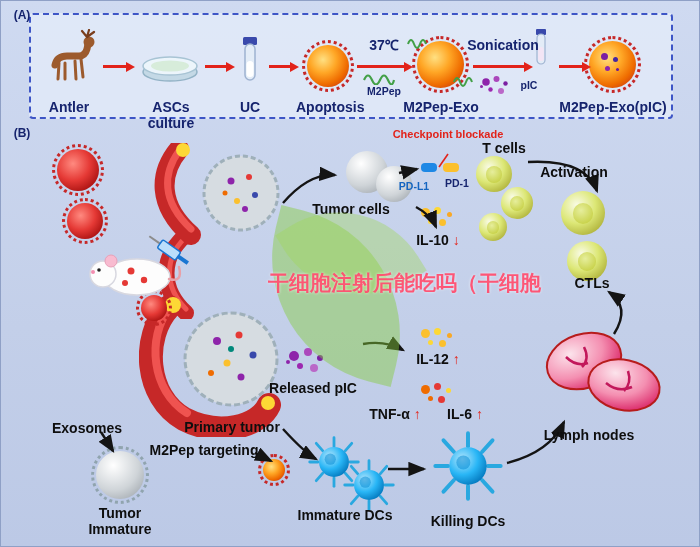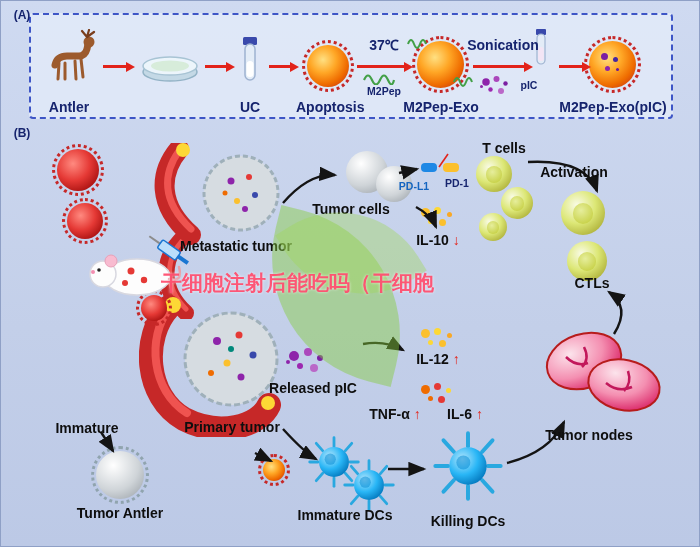--- a/index.html
+++ b/index.html
@@ -28,21 +28,21 @@
     box-shadow:12px -2px 0 -1px #fdd835,24px 2px 0 -2px #f9a825,5px 9px 0 -2px #fdd835,17px 10px 0 -1px #fbc02d}
   .odots{position:absolute;width:9px;height:9px;border-radius:50%;background:#ef6c00;z-index:4;
     box-shadow:12px -3px 0 -1px #e53935,23px 1px 0 -2px #fdd835,5px 9px 0 -2px #ef6c00,16px 10px 0 -1px #e53935}
   .exo-dots{position:absolute;left:26%;top:26%;width:7px;height:7px;border-radius:50%;background:#7b1fa2;
     box-shadow:11px 3px 0 -1px #4527a0,3px 12px 0 -1px #8e24aa,13px 13px 0 -2px #6a1b9a}
   .receptor{position:absolute;width:16px;height:9px;border-radius:4px;z-index:4}
   
   .leafwrap{position:absolute;left:235px;top:195px;width:210px;height:200px;z-index:11;pointer-events:none}
   .leaf1{position:absolute;left:25px;top:25px;width:150px;height:150px;border-radius:0 85% 0 85%;background:rgba(132,205,60,.45);transform:rotate(14deg)}
   .leaf2{position:absolute;left:60px;top:2px;width:110px;height:110px;border-radius:0 85% 0 85%;background:rgba(160,215,90,.40);transform:rotate(-32deg)}
-  .wm{position:absolute;left:160px;top:270px;width:380px;z-index:12;text-align:left;font-weight:bold;font-size:21px;line-height:23px;color:rgba(255,74,107,.92);text-shadow:0 0 3px rgba(255,255,255,.75);pointer-events:none}
+  .wm{position:absolute;left:160px;top:270px;width:380px;z-index:12;text-align:right;font-weight:bold;font-size:21px;line-height:23px;color:rgba(255,74,107,.92);text-shadow:0 0 3px rgba(255,255,255,.75);pointer-events:none}
 </style>
 </head>
 <body>
 
 <div class="stage">
 
   <div class="lbl navy" style="left:6px;top:8px;width:30px;font-size:12px">(A)</div>
   <div class="lbl navy" style="left:6px;top:126px;width:30px;font-size:12px">(B)</div>
 
   <div class="panelA">
@@ -55,20 +55,21 @@
     </svg>
     <div class="lbl navy" style="left:6px;top:84px;width:64px">Antler</div>
 
     <div class="arrowR" style="left:72px;top:50px;width:24px"></div>
 
     <svg class="abs" style="left:110px;top:38px" width="58" height="30" viewBox="0 0 58 30">
       <ellipse cx="29" cy="19" rx="27" ry="9" fill="#c4d9e6" stroke="#93b3c6" stroke-width="1.5"></ellipse>
       <ellipse cx="29" cy="13" rx="27" ry="9" fill="#ecf5fb" stroke="#a8c4d4" stroke-width="1.5"></ellipse>
       <ellipse cx="29" cy="13" rx="19" ry="5.5" fill="#d7ecda"></ellipse>
     </svg>
+    <div class="lbl navy" style="left:104px;top:84px;width:72px">ASCs culture</div>
 
     <div class="arrowR" style="left:174px;top:50px;width:22px"></div>
 
     <svg class="abs" style="left:206px;top:20px" width="26" height="48" viewBox="0 0 26 48">
       <rect x="6" y="2" width="14" height="8" rx="1.5" fill="#3949ab"></rect>
       <rect x="8" y="9" width="10" height="36" rx="5" fill="#e3ecf7" stroke="#9fb3d1" stroke-width="1.5"></rect>
       <rect x="9.5" y="26" width="7" height="16" rx="3.5" fill="#ffffff"></rect>
     </svg>
     <div class="lbl navy" style="left:199px;top:84px;width:40px">UC</div>
 
@@ -143,27 +144,27 @@
     <path d="M28 8 C12 30 10 58 40 86" stroke="#ef5350" stroke-width="7" fill="none" stroke-linecap="round"></path>
     <circle cx="32" cy="7" r="7" fill="#fdd835"></circle>
     <circle cx="90" cy="50" r="37" fill="#d6dce1" stroke="#9fb0ba" stroke-width="3" stroke-dasharray="5 3"></circle>
     <circle cx="80" cy="38" r="3.5" fill="#8e24aa"></circle>
       <circle cx="98" cy="34" r="3" fill="#e53935"></circle>
     <circle cx="104" cy="52" r="3" fill="#3949ab"></circle>
       <circle cx="86" cy="58" r="3" fill="#fbc02d"></circle>
     <circle cx="94" cy="66" r="3" fill="#8e24aa"></circle>
       <circle cx="74" cy="50" r="2.5" fill="#ef6c00"></circle>
   </svg>
-  <div class="lbl" style="left:175px;top:237px;width:120px">Metastatic tumor</div>
 
   <div class="gcell" style="left:345px;top:150px;width:42px;height:42px"></div>
   <div class="gcell" style="left:375px;top:165px;width:36px;height:36px"></div>
   <div class="lbl" style="left:305px;top:200px;width:90px">Tumor cells</div>
 
   <div class="lbl redtx" style="left:367px;top:127px;width:160px;font-size:11px">
+    <div>Checkpoint blockade</div>
   </div>
   <div class="receptor" style="left:420px;top:162px;background:#1e88e5"></div>
   <div class="receptor" style="left:442px;top:162px;background:#fbc02d"></div>
   <div class="lbl bluetx small" style="left:390px;top:179px;width:46px">PD-L1</div>
   <div class="lbl navy small" style="left:436px;top:176px;width:40px">PD-1</div>
 
   <div class="lbl" style="left:473px;top:139px;width:60px">T cells</div>
   <div class="tcell" style="left:475px;top:155px;width:36px;height:36px"></div>
   <div class="tcell" style="left:500px;top:186px;width:32px;height:32px"></div>
   <div class="tcell" style="left:478px;top:212px;width:28px;height:28px"></div>
@@ -206,25 +207,26 @@
     <circle cx="92" cy="72" r="46" fill="#d6dce1" stroke="#9fb0ba" stroke-width="3" stroke-dasharray="6 3"></circle>
     <circle cx="78" cy="54" r="4" fill="#8e24aa"></circle>
       <circle cx="100" cy="48" r="3.5" fill="#e53935"></circle>
     <circle cx="114" cy="68" r="3.5" fill="#3949ab"></circle>
       <circle cx="88" cy="76" r="3.5" fill="#fbc02d"></circle>
     <circle cx="102" cy="90" r="3.5" fill="#8e24aa"></circle>
       <circle cx="72" cy="86" r="3" fill="#ef6c00"></circle>
     <circle cx="92" cy="62" r="3" fill="#00897b"></circle>
   </svg>
   <div class="lbl" style="left:176px;top:418px;width:110px">Primary tumor</div>
+  <div class="lbl" style="left:143px;top:441px;width:120px">M2Pep targeting</div>
   <div class="exo" style="left:262px;top:458px;width:22px;height:22px"></div>
 
-  <div class="lbl" style="left:46px;top:419px;width:80px">Immature</div>
+  <div class="lbl" style="left:46px;top:419px;width:80px">Exosomes</div>
   <div class="gcell killcell" style="left:95px;top:450px;width:48px;height:48px"></div>
-  <div class="lbl" style="left:69px;top:504px;width:100px">Tumor Antler</div>
+  <div class="lbl" style="left:69px;top:504px;width:100px">Tumor Immature</div>
 
   <svg class="abs" style="left:305px;top:433px;z-index:3" width="56" height="56" viewBox="0 0 60 60">
     <defs>
         <radialGradient id="dc1" cx="35%" cy="32%" r="75%">
           <stop offset="0%" stop-color="#b3e5fc"></stop>
           <stop offset="55%" stop-color="#29b6f6"></stop>
           <stop offset="100%" stop-color="#0277bd"></stop>
         </radialGradient>
       </defs>
     <g stroke="#29a8e0" stroke-width="3" stroke-linecap="round">
@@ -291,21 +293,21 @@
         <radialGradient id="lg1" cx="35%" cy="30%" r="80%">
           <stop offset="0%" stop-color="#fce4ec"></stop>
           <stop offset="55%" stop-color="#f48fb1"></stop>
           <stop offset="100%" stop-color="#d81b60"></stop>
         </radialGradient>
       </defs>
     <ellipse cx="48" cy="42" rx="38" ry="27" fill="url(#lg1)" stroke="#b71c1c" stroke-width="2" transform="rotate(-18 48 42)"></ellipse>
     <ellipse cx="88" cy="66" rx="36" ry="25" fill="url(#lg1)" stroke="#b71c1c" stroke-width="2" transform="rotate(12 88 66)"></ellipse>
     <path d="M30 38 q10 10 22 6 M70 64 q12 10 26 4 M48 28 q6 12 -2 20 M92 52 q4 12 -4 20" stroke="#c2185b" stroke-width="2.5" fill="none"></path>
   </svg>
-  <div class="lbl" style="left:533px;top:426px;width:110px">Tumor nodes</div>
+  <div class="lbl" style="left:533px;top:426px;width:110px">Lymph nodes</div>
 
   <svg class="abs" style="left:0;top:0;z-index:6" width="700" height="547">
     <defs>
       <marker id="ah" markerWidth="9" markerHeight="8" refX="6.5" refY="3" orient="auto">
           <path d="M0 0 L7.5 3 L0 6 Z" fill="#141414"></path>
         </marker>
     </defs>
     <g fill="none" stroke="#141414" stroke-width="2.4" marker-end="url(#ah)">
       <path d="M282 202 Q308 172 334 174"></path>
       <path d="M398 172 L416 168"></path>

